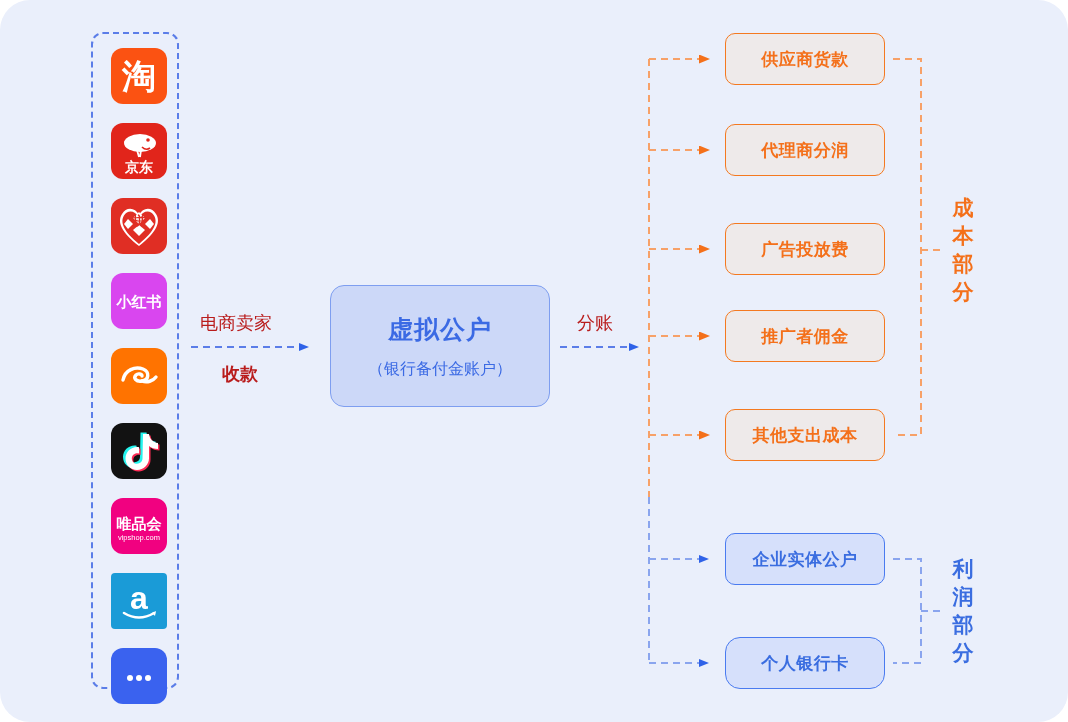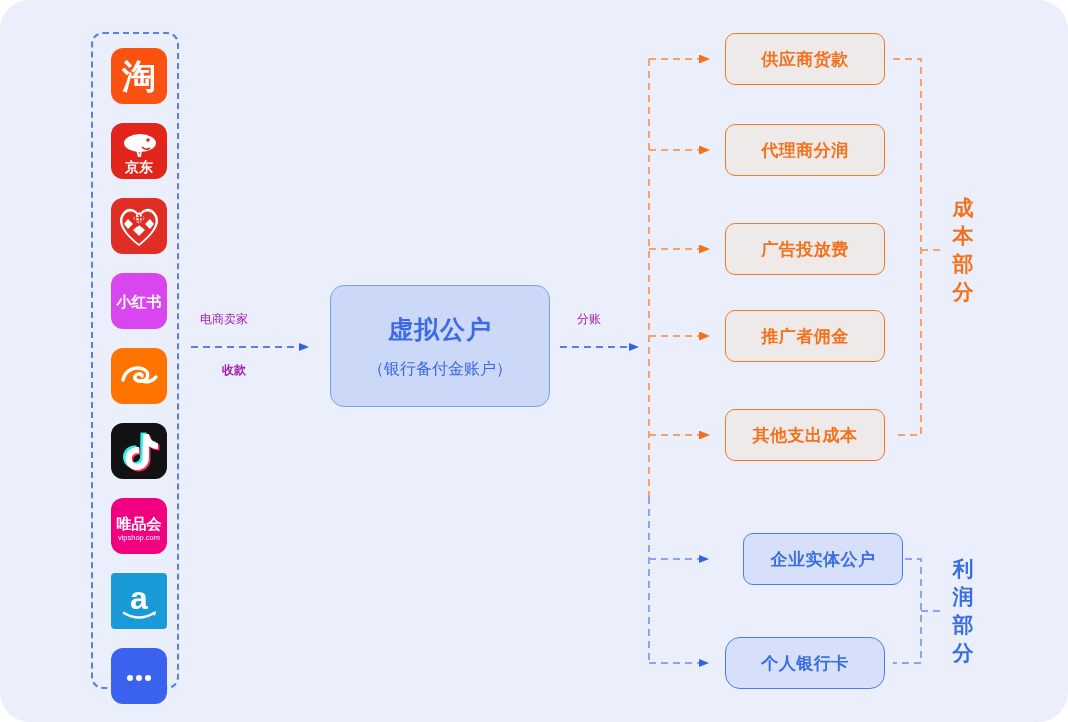--- a/index.html
+++ b/index.html
@@ -71,22 +71,22 @@
     letter-spacing: 1px;
   }
   #center-node .sub {
     font-size: 16px;
     color: #3b6ae4;
   }
 
   
   .edge-label {
     position: absolute;
-    font-size: 12px;
-    color: #a21caf;
+    font-size: 18px;
+    color: #b91c1c;
     white-space: nowrap;
   }
 
   
   .out-box {
     position: absolute;
     left: 725px;
     width: 160px;
     height: 52px;
     box-sizing: border-box;
@@ -255,21 +255,21 @@
     <div class="title">虚拟公户</div>
     <div class="sub">（银行备付金账户）</div>
   </div>
 
   <div class="out-box cost" style="top:33px;">供应商货款</div>
   <div class="out-box cost" style="top:124px;">代理商分润</div>
   <div class="out-box cost" style="top:223px;">广告投放费</div>
   <div class="out-box cost" style="top:310px;">推广者佣金</div>
   <div class="out-box cost" style="top:409px;">其他支出成本</div>
 
-  <div class="out-box profit" style="top:533px;margin-left:18px;">企业实体公户</div>
+  <div class="out-box profit" style="top:533px;">企业实体公户</div>
   <div class="out-box profit" style="top:637px;border-radius:15px;">个人银行卡</div>
 
   <div class="group-label cost" style="left:950px;top:194px;">
     <span>成</span>
     <span>本</span>
     <span>部</span>
     <span>分</span>
   </div>
 
   <div class="group-label profit" style="left:950px;top:555px;">

